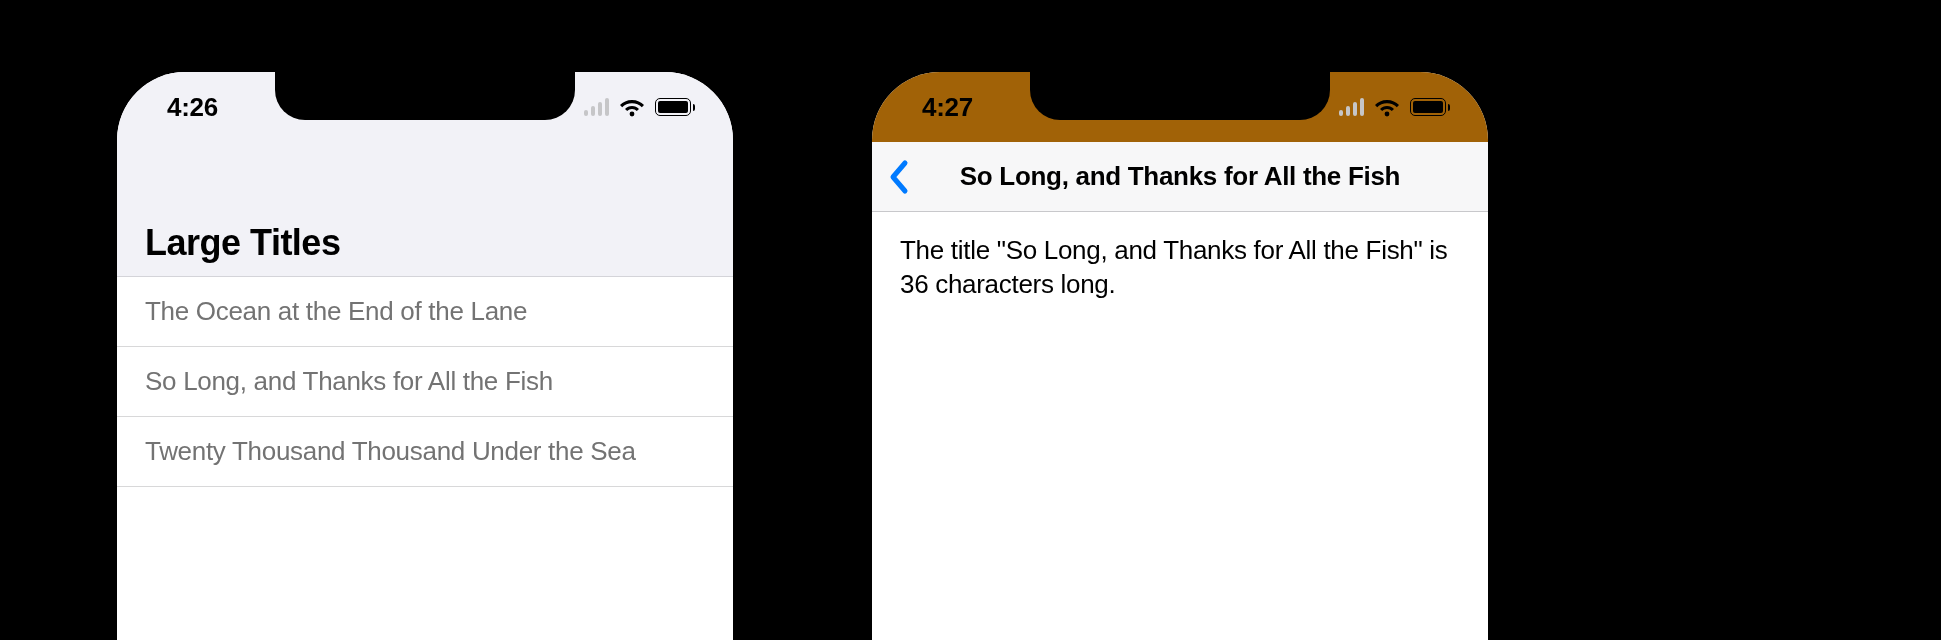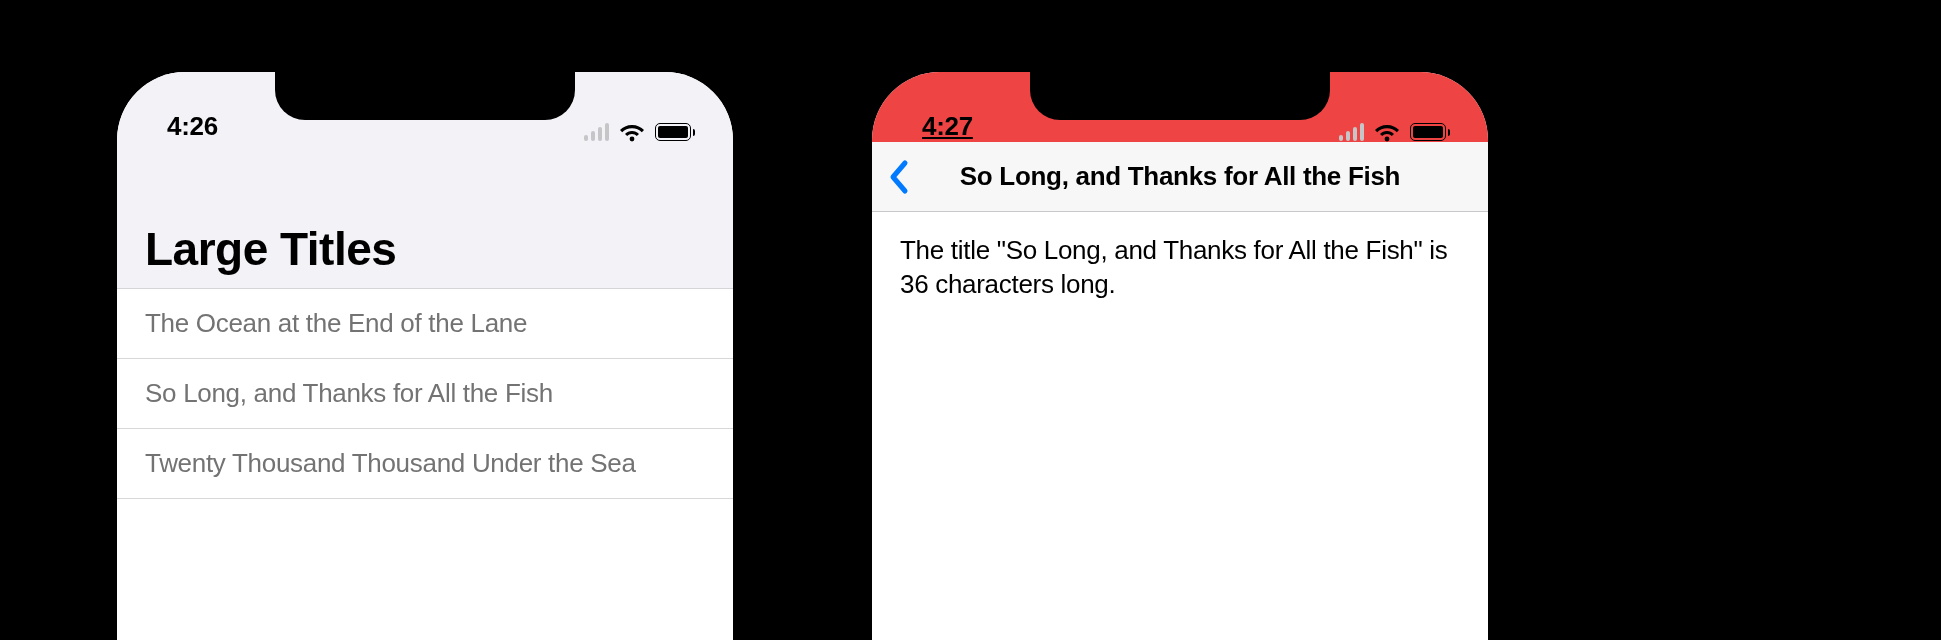--- a/index.html
+++ b/index.html
@@ -46,21 +46,21 @@
       transform: translateX(-50%);
       width: 300px;
       height: 48px;
       background: #000;
       border-radius: 0 0 30px 30px;
       z-index: 10;
     }
     .statusbar {
       height: 70px;
       display: flex;
-      align-items: flex-end;
+      align-items: center;
       justify-content: space-between;
       padding: 0 38px 0 50px;
       position: relative;
     }
     .sb-time {
       font-size: 26px;
       font-weight: 600;
       letter-spacing: -0.3px;
       color: #000;
     }
@@ -110,40 +110,40 @@
       margin-left: 1.5px;
     }
 
     
     .nav-large {
       background: #f2f2f7;
       padding: 80px 28px 12px 28px;
       border-bottom: 1px solid rgba(0,0,0,0.12);
     }
     .large-title {
-      font-size: 46px;
+      font-size: 36px;
       font-weight: 700;
       letter-spacing: -0.5px;
       color: #000;
     }
     .left .statusbar { background: #f2f2f7; }
     .list {
       background: #fff;
     }
     .list-row {
       padding: 19px 28px;
       border-bottom: 1px solid rgba(60,60,67,0.2);
       font-size: 26px;
       font-weight: 400;
       letter-spacing: -0.3px;
       color: #737373;
     }
 
     
-    .right .statusbar { background: #ef4444; text-decoration: underline; }
+    .right .statusbar { background: #a16207; }
     .nav-compact {
       background: #f7f7f8;
       border-bottom: 1px solid rgba(60,60,67,0.25);
       height: 70px;
       display: flex;
       align-items: center;
       padding: 0 16px;
       position: relative;
     }
     .back-chevron {

